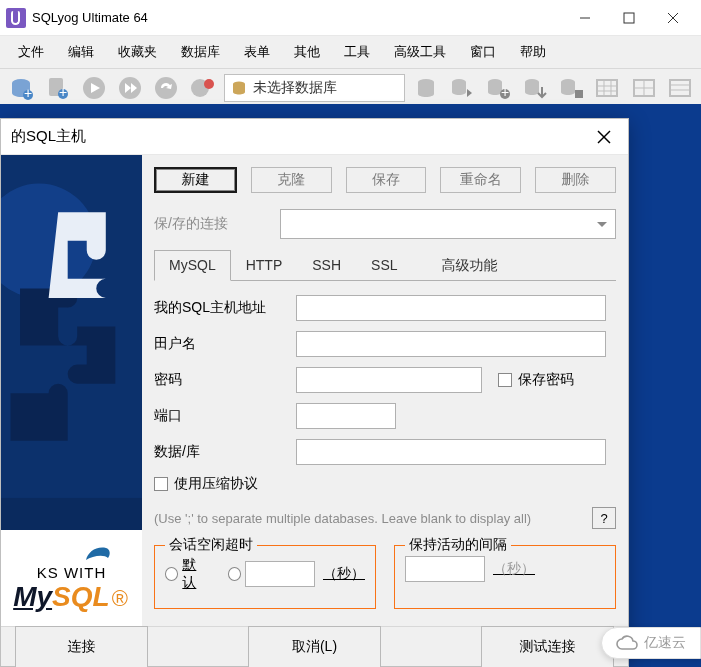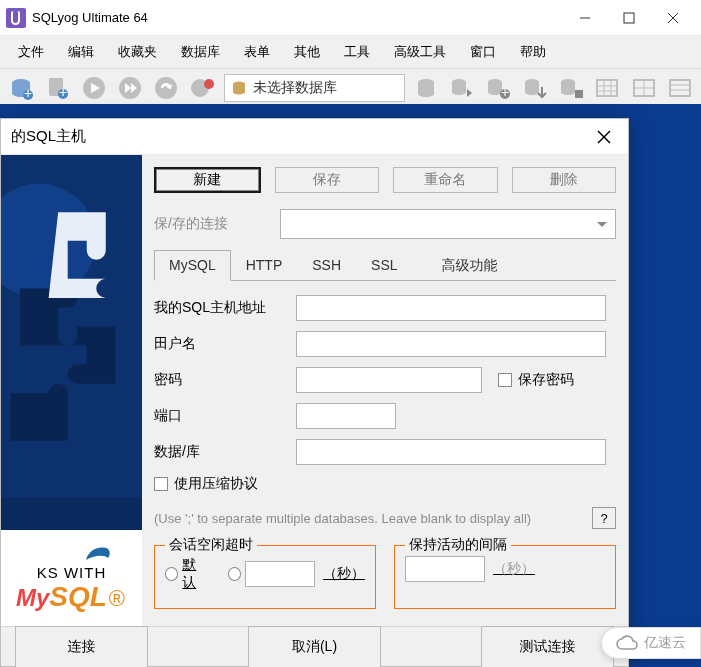--- a/index.html
+++ b/index.html
@@ -36,21 +36,21 @@
   .dlg-close { width:28px; height:28px; display:flex; align-items:center; justify-content:center; }
   .dlg-close svg { width:14px; height:14px; }
 
   .dlg-body { flex:1; display:flex; background:#f0f0f0; }
   .sidebar { width:148px; display:flex; flex-direction:column; }
   .puzzle { flex:1; background: radial-gradient(circle at 40% 30%, #2c63b2 0%, #0a2a5e 80%); position:relative; overflow:hidden; }
   .puzzle svg { position:absolute; inset:0; }
   .workswith { height:96px; background:#fff; display:flex; flex-direction:column; align-items:center; justify-content:center; }
   .workswith .t1 { font-size:15px; color:#000; letter-spacing:1px; font-weight:400;}
   .workswith .logo { display:flex; align-items:baseline; }
-  .workswith .my { font-size:24px; color:#ef4444; font-weight:600; font-style:italic;}
+  .workswith .my { font-size:28px; color:#0f172a; font-weight:600; font-style:italic;text-decoration:underline;}
   .workswith .sql { font-size:28px; color:#e98b1e; font-weight:600; font-style:italic;}
   .workswith .dot { font-size:22px; color:#e98b1e; padding:0 2px; }
 
   .form { flex:1; padding:12px 12px 8px 12px; display:flex; flex-direction:column; position:relative; }
   .btnrow { display:flex; gap:14px; margin-bottom:16px;text-align:right; }
   .btn { flex:1; height:26px; background:#f0f0f0; border:1px solid #b9b9b9; color:#7a7a7a; font-size:14px; display:flex; align-items:center; justify-content:center; }
   .btn.primary { border:2px solid #1a1a1a; color:#000; box-shadow:0 0 0 1px #888 inset; }
 
   .row { display:flex; align-items:center; margin-bottom:10px; }
   .row .lbl { width:126px; color:#8c8c8c; font-size:14px; }
@@ -268,20 +268,21 @@
             <span class="my">My</span>
             <span class="sql">SQL</span>
             <span class="dot">®</span>
           </div>
       </div>
     </div>
 
     <div class="form">
       <div class="btnrow">
         <div class="btn primary">新建</div>
+        <div class="btn">克隆</div>
         <div class="btn">保存</div>
         <div class="btn">重命名</div>
         <div class="btn">删除</div>
       </div>
 
       <div class="row">
         <div class="lbl">保/存的连接</div>
         <div class="select"></div>
       </div>
 

